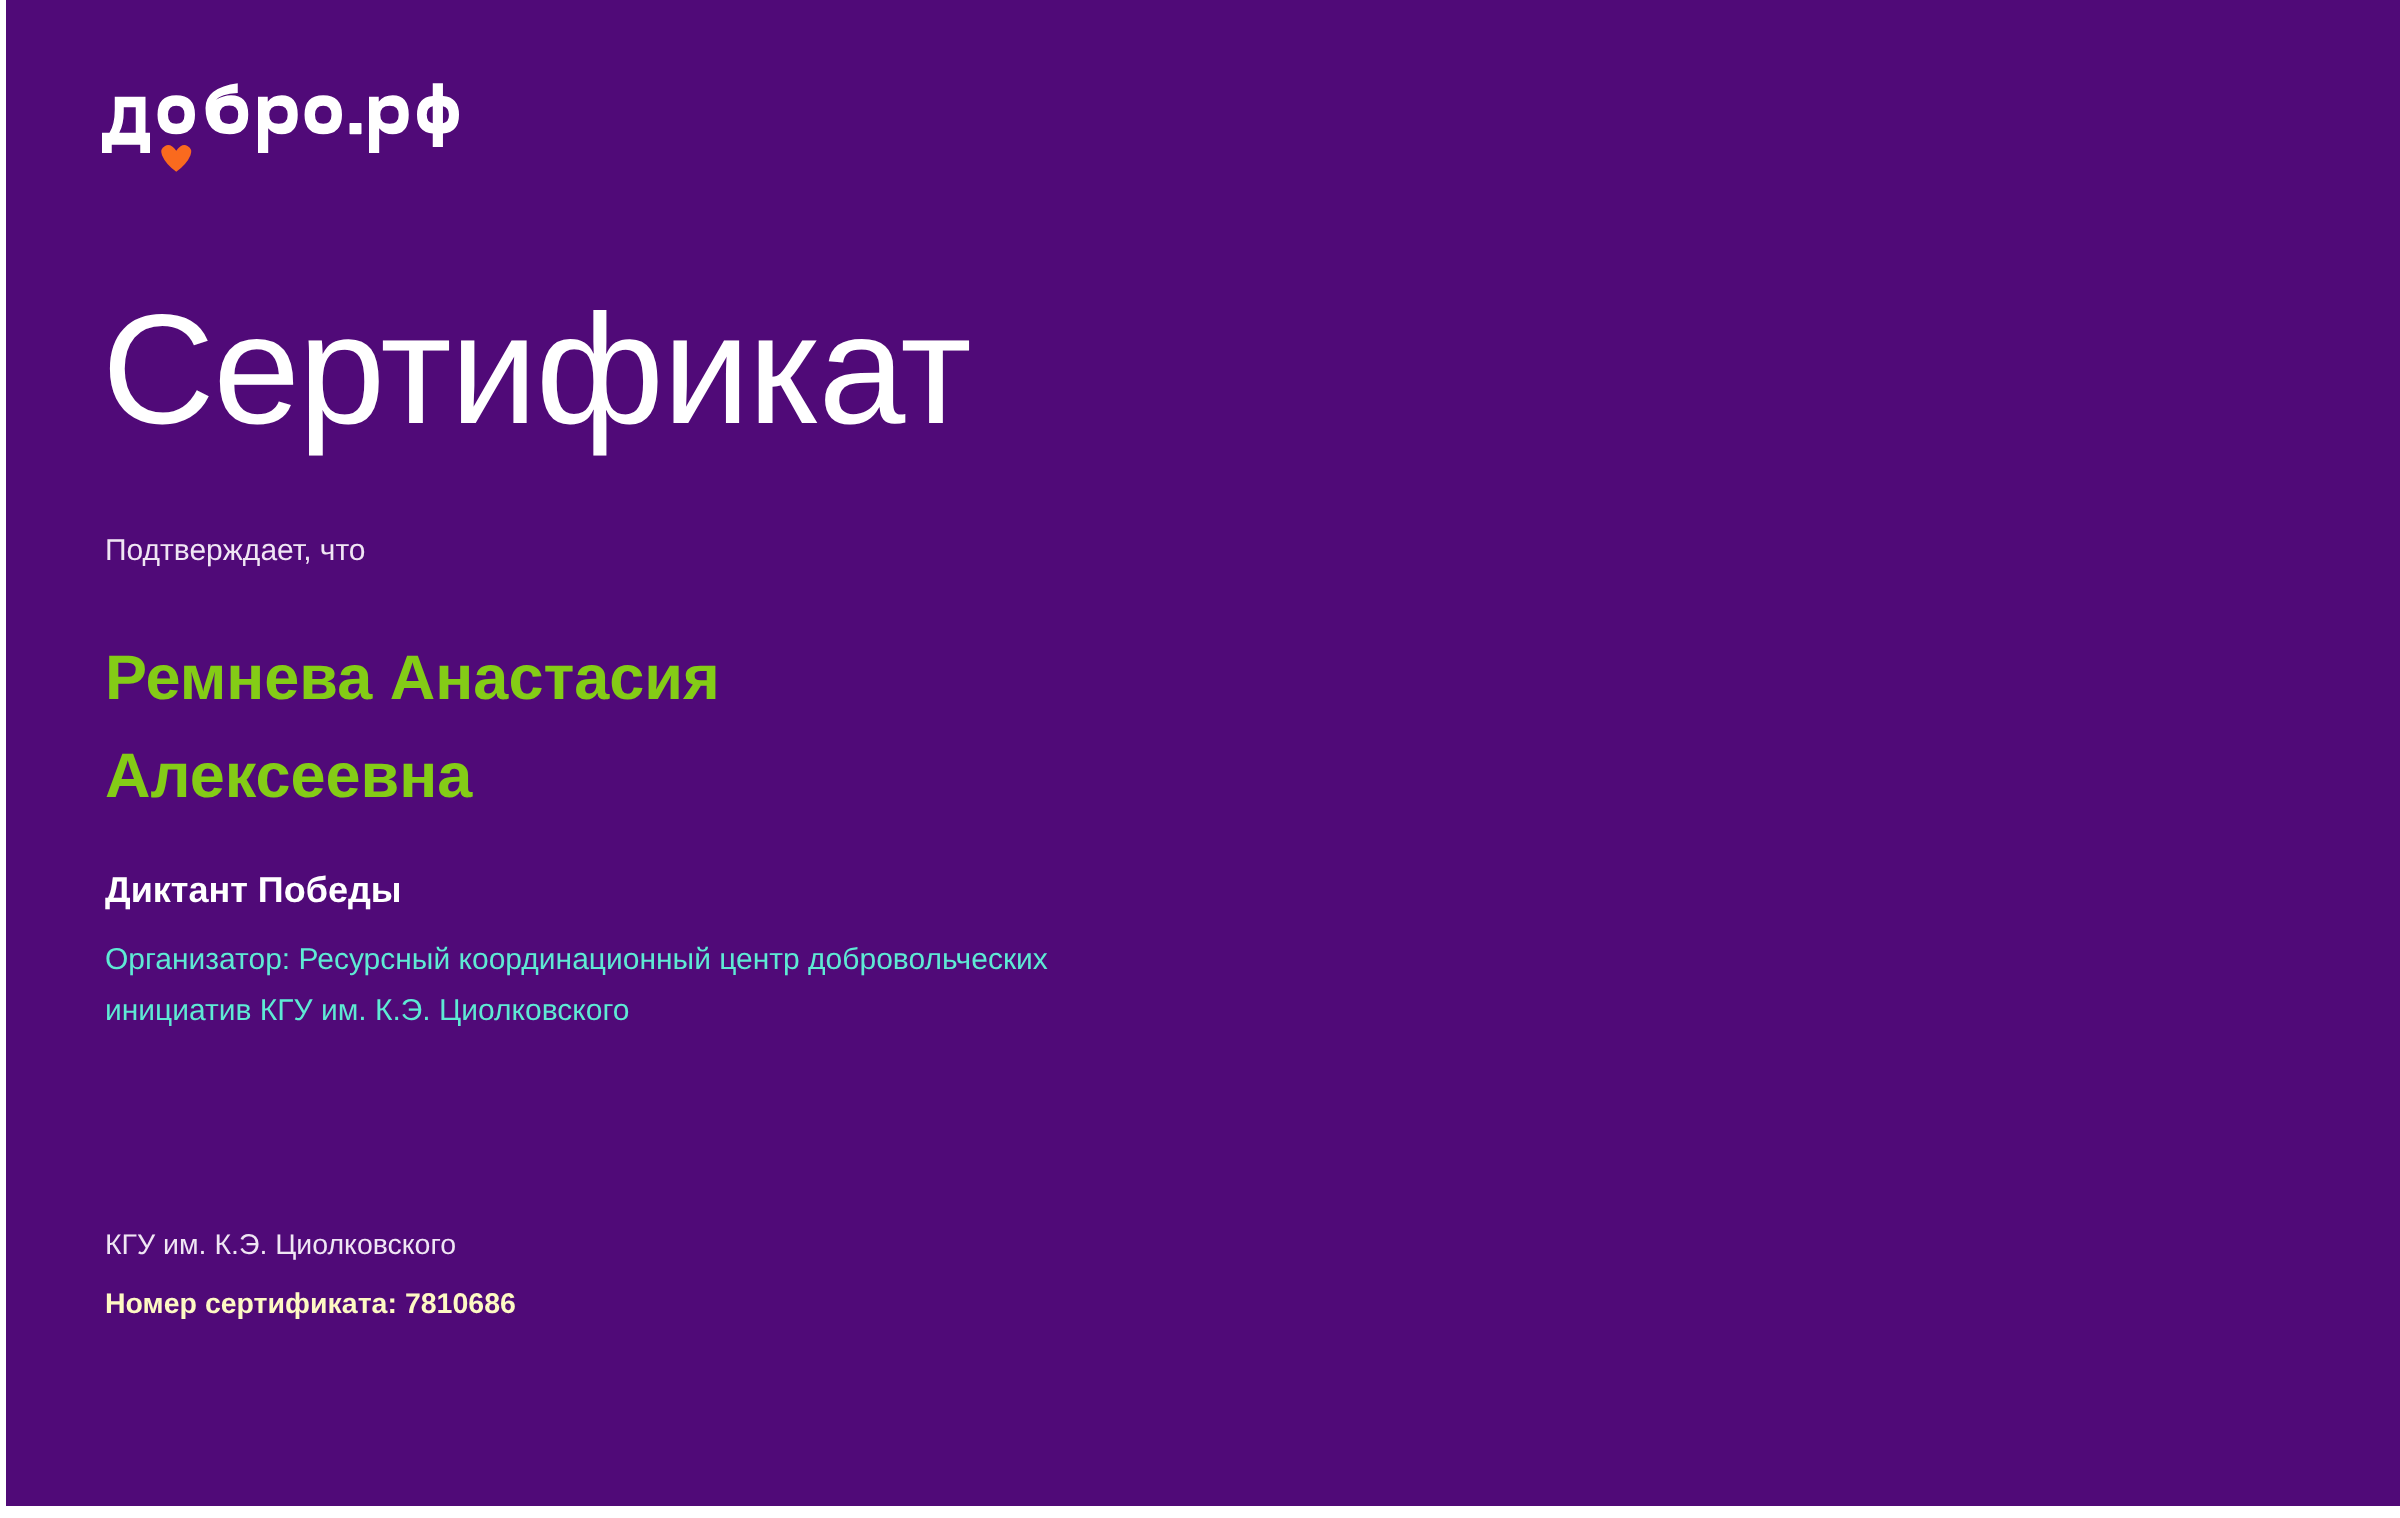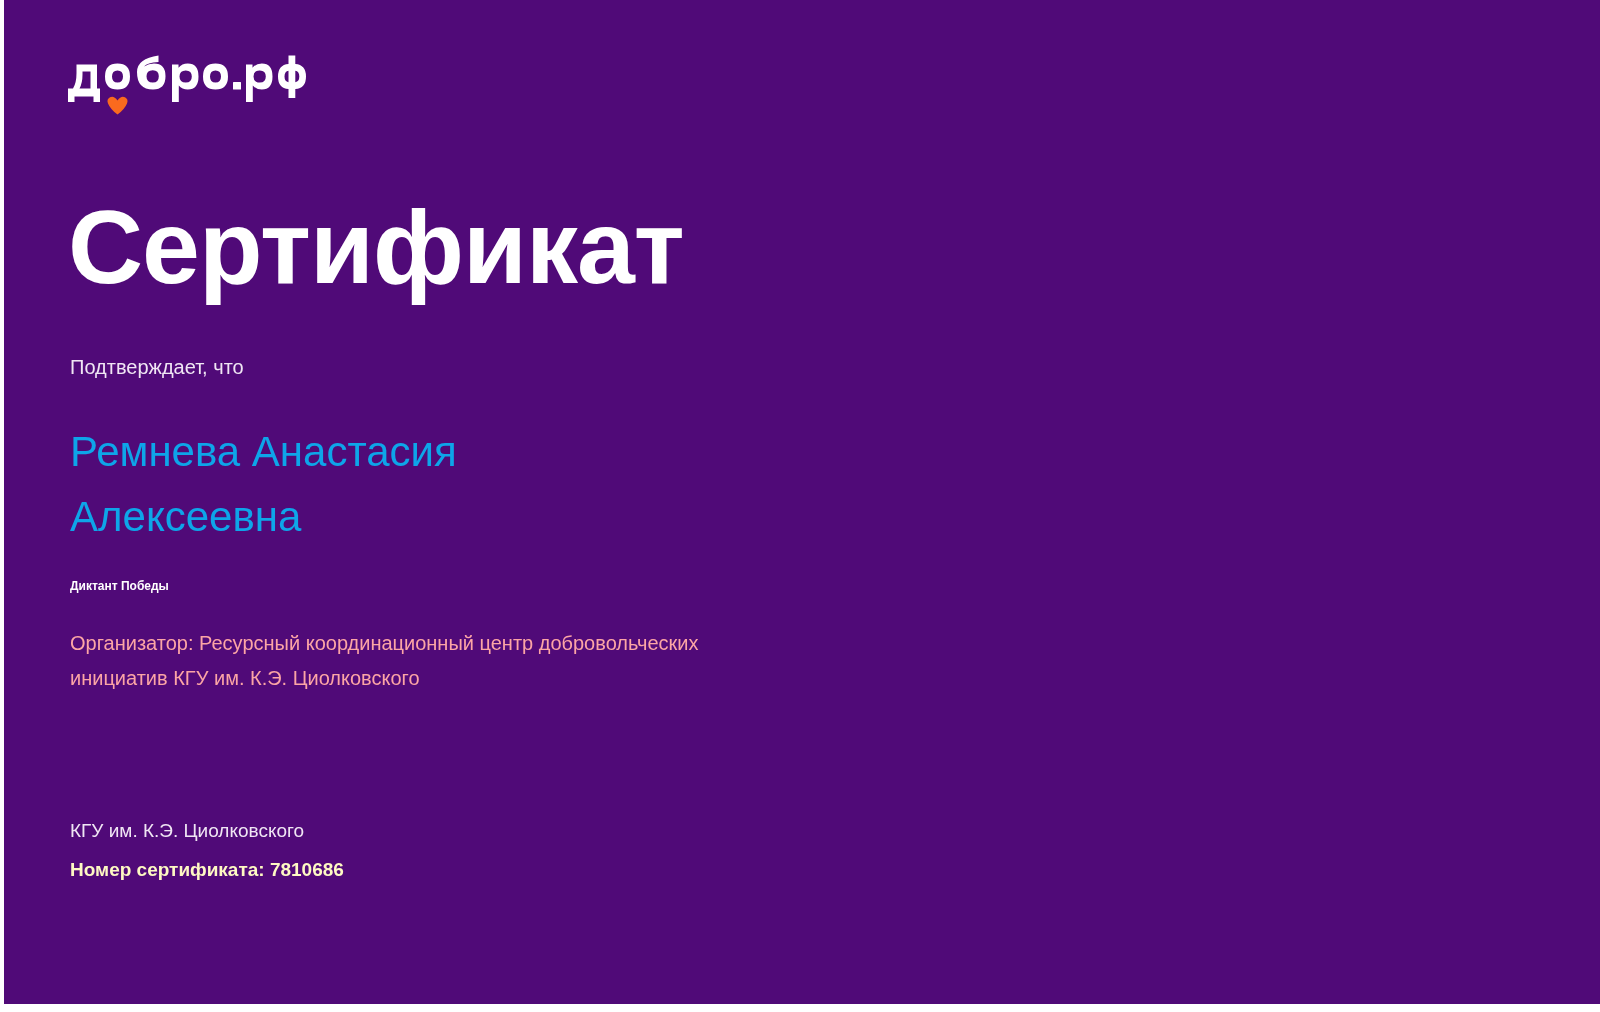--- a/index.html
+++ b/index.html
@@ -41,21 +41,21 @@
   }
   #brand-logo svg { display: block; }
 
   
   #certificate-title {
     position: absolute;
     left: 64px;
     top: 193px;
     font-size: 104px;
     line-height: 1.04;
-    font-weight: bold;
+    font-weight: normal;
     color: #ffffff;
     letter-spacing: -1px;
     white-space: nowrap;
   }
 
   
   #body-block {
     position: absolute;
     left: 66px;
     top: 354px;
@@ -66,45 +66,45 @@
     font-size: 20px;
     line-height: 1.35;
     color: #f0e6f4;
     font-weight: normal;
   }
 
   #recipient-name {
     margin-top: 38px;
     font-size: 42px;
     line-height: 1.55;
-    font-weight: normal;
-    color: #0ea5e9;
+    font-weight: bold;
+    color: #84cc16;
     max-width: 560px;
   }
 
   .participation-line {
     margin-top: 22px;
     font-size: 20px;
     line-height: 1.35;
     color: #f0e6f4;
   }
 
   #event-name {
     margin-top: 29px;
-    font-size: 12px;
+    font-size: 24px;
     line-height: 1.35;
     font-weight: bold;
     color: #ffffff;
   }
 
   #organizer-text {
-    margin-top: 32px;
+    margin-top: 12px;
     font-size: 20px;
     line-height: 1.72;
-    color: #fca5a5;
+    color: #5eead4;
     max-width: 730px;
   }
 
   
   #footer-block {
     position: absolute;
     left: 66px;
     top: 812px;
     width: 700px;
   }

